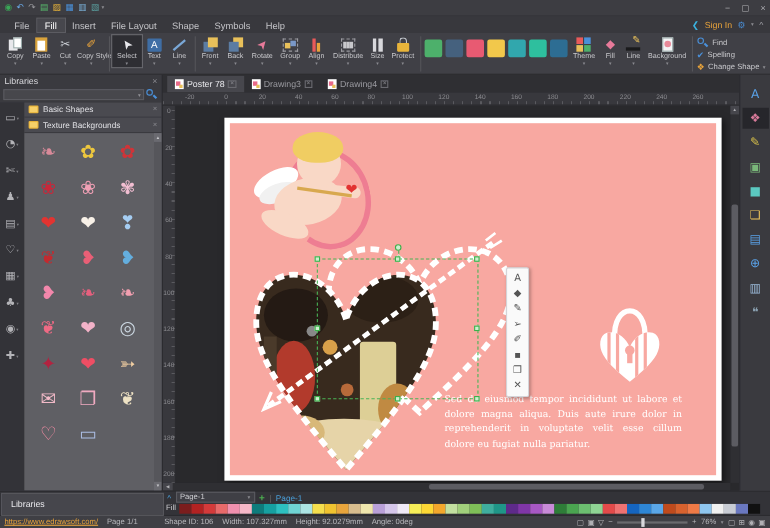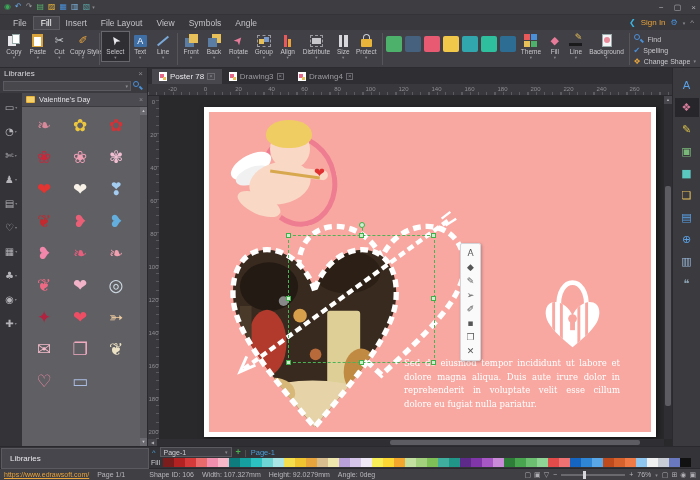--- a/index.html
+++ b/index.html
@@ -202,23 +202,23 @@
     </div>
   </div>
 
   <div class="menubar">
     <div style="display:flex">
 
     <span class="mitem">File</span>
         <span class="mitem on">Fill</span>
         <span class="mitem">Insert</span>
         <span class="mitem">File Layout</span>
-        <span class="mitem">View</span>
+        <span class="mitem">Shape</span>
         <span class="mitem">Symbols</span>
-        <span class="mitem">Angle</span>
+        <span class="mitem">Help</span>
       </div>
     <div class="menu-right">
       <span class="gly" style="color:#3bb3e0">❮</span>
       <span style="color:#e8a33b">Sign In</span>
       <span class="gly" style="color:#4a90d9">⚙</span>
       <span style="font-size:5px;color:#8a8a90">▾</span>
       <span style="color:#9a9aa0">^</span>
     </div>
   </div>
 
@@ -482,30 +482,37 @@
             </span>
 
             <span class="lstrip-it">
               <span class="gly">✚</span>
               <span class="tiny">▾</span>
             </span>
           </div>
         <div class="lib-right">
           <div>
 
-
-
-
               <div class="lgroup">
                 <span class="folder">
                   <i></i>
                 </span>
-                <span>Valentine's Day</span>
+                <span>Basic Shapes</span>
                 <span class="x">×</span>
               </div>
+
+
+              <div class="lgroup">
+                <span class="folder">
+                  <i></i>
+                </span>
+                <span>Texture Backgrounds</span>
+                <span class="x">×</span>
+              </div>
+
             </div>
           <div class="clipgrid">
             <div style="display:flex;flex-wrap:wrap;width:112px">
 
                 <div class="clip">
                   <span style="color: rgb(217, 138, 154);">❧</span>
                 </div>
 
                 <div class="clip">
                   <span style="color: rgb(237, 199, 62);">✿</span>

